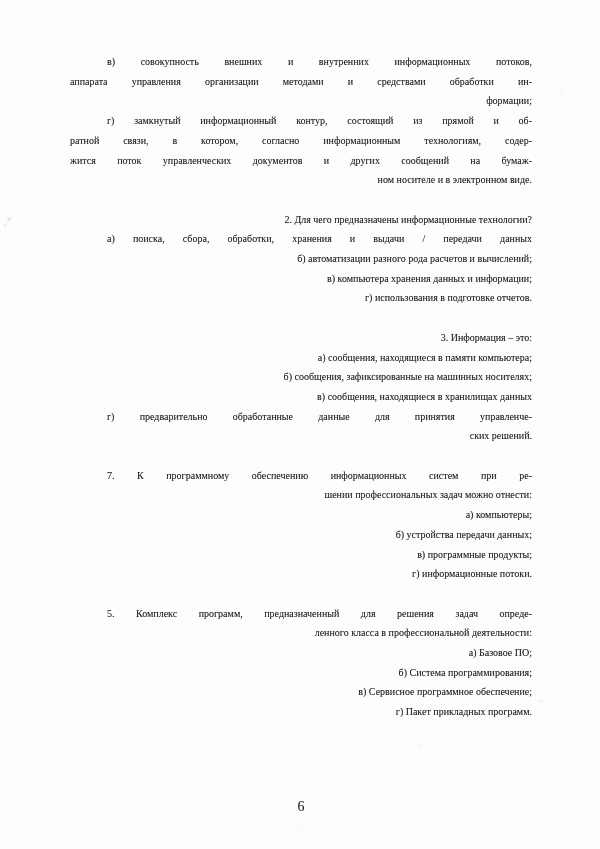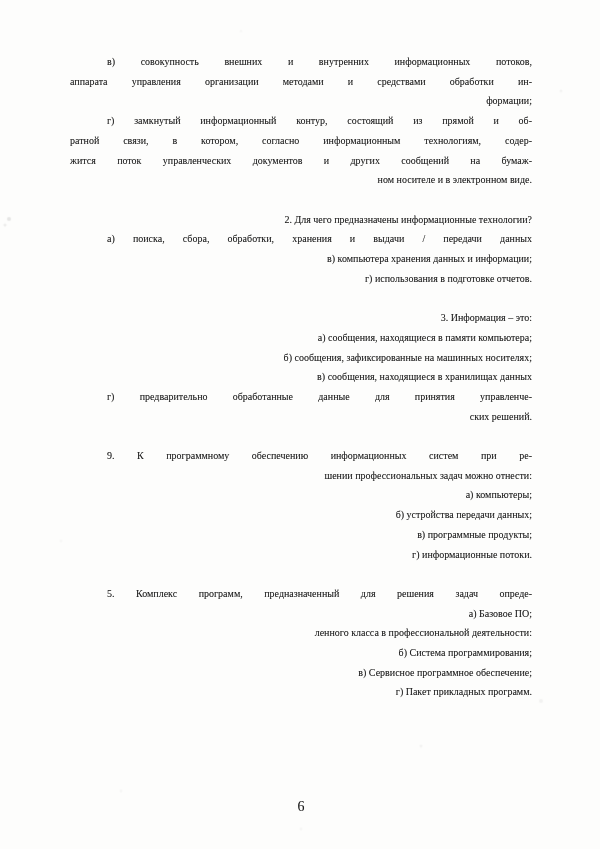--- a/index.html
+++ b/index.html
@@ -81,38 +81,39 @@
   <div class="ln ind jst">в) совокупность внешних и внутренних информационных потоков,</div>
       <div class="ln jst">аппарата управления организации методами и средствами обработки ин-</div>
       <div class="ln">формации;</div>
       <div class="ln ind jst">г) замкнутый информационный контур, состоящий из прямой и об-</div>
       <div class="ln jst">ратной связи, в котором, согласно информационным технологиям, содер-</div>
       <div class="ln jst">жится поток управленческих документов и других сообщений на бумаж-</div>
       <div class="ln">ном носителе и в электронном виде.</div>
       <div class="ln blank"></div>
       <div class="ln ind">2. Для чего предназначены информационные технологии?</div>
       <div class="ln ind jst">а) поиска, сбора, обработки, хранения и выдачи / передачи данных</div>
+      <div class="ln ind">б) автоматизации разного рода расчетов и вычислений;</div>
       <div class="ln ind">в) компьютера хранения данных и информации;</div>
       <div class="ln ind">г) использования в подготовке отчетов.</div>
       <div class="ln blank"></div>
       <div class="ln ind">3. Информация – это:</div>
       <div class="ln ind">а) сообщения, находящиеся в памяти компьютера;</div>
       <div class="ln ind">б) сообщения, зафиксированные на машинных носителях;</div>
       <div class="ln ind">в) сообщения, находящиеся в хранилищах данных</div>
       <div class="ln ind jst">г) предварительно обработанные данные для принятия управленче-</div>
       <div class="ln">ских решений.</div>
       <div class="ln blank"></div>
-      <div class="ln ind jst">9. К программному обеспечению информационных систем при ре-</div>
+      <div class="ln ind jst">7. К программному обеспечению информационных систем при ре-</div>
       <div class="ln">шении профессиональных задач можно отнести:</div>
       <div class="ln ind">а) компьютеры;</div>
       <div class="ln ind">б) устройства передачи данных;</div>
       <div class="ln ind">в) программные продукты;</div>
       <div class="ln ind">г) информационные потоки.</div>
       <div class="ln blank"></div>
       <div class="ln ind jst">5. Комплекс программ, предназначенный для решения задач опреде-</div>
+      <div class="ln">ленного класса в профессиональной деятельности:</div>
       <div class="ln ind">а) Базовое ПО;</div>
-      <div class="ln">ленного класса в профессиональной деятельности:</div>
       <div class="ln ind">б) Система программирования;</div>
       <div class="ln ind">в) Сервисное программное обеспечение;</div>
       <div class="ln ind">г) Пакет прикладных программ.</div>
     </div>
   <div class="footer">6</div>
 </div>
 
 </body></html>

